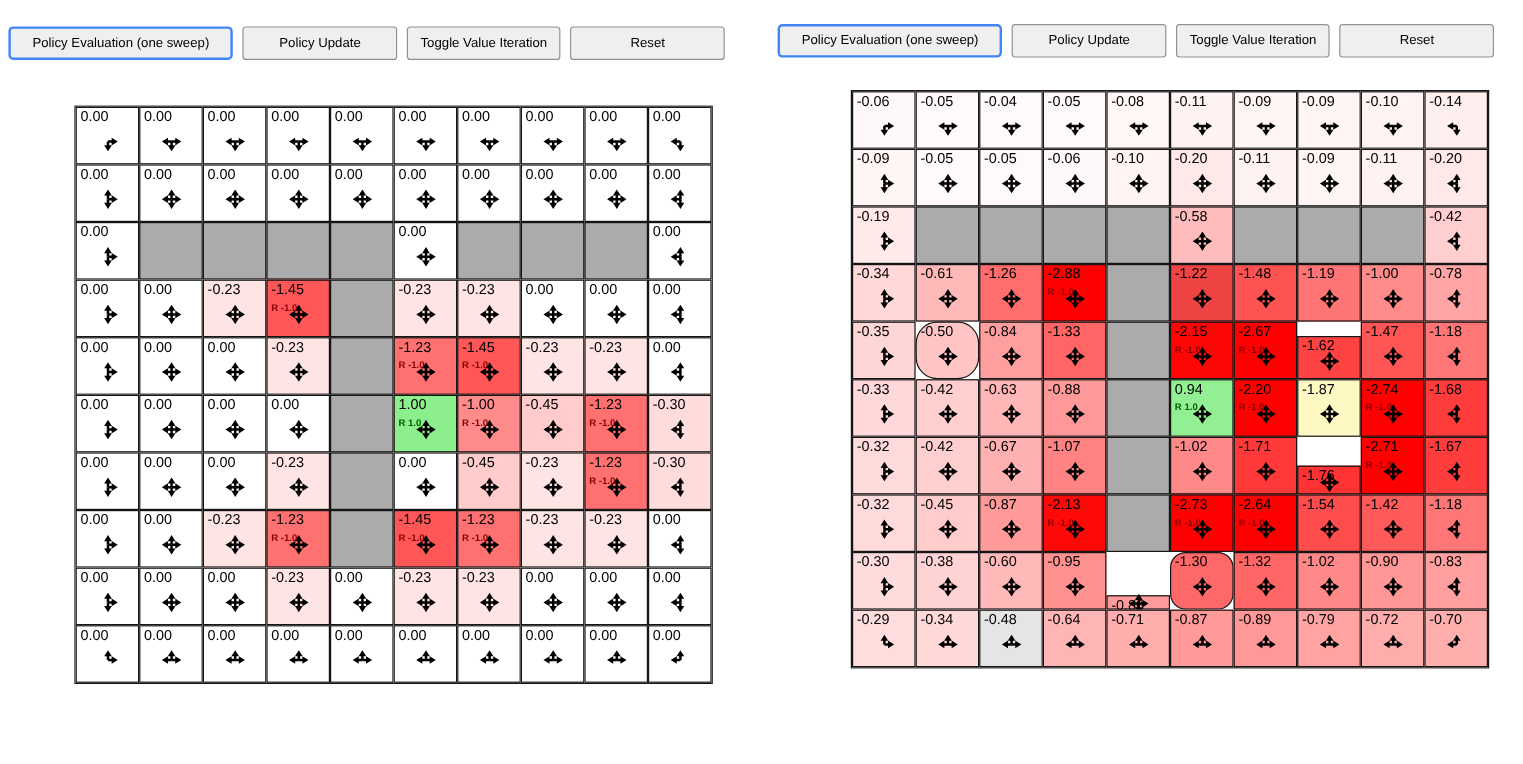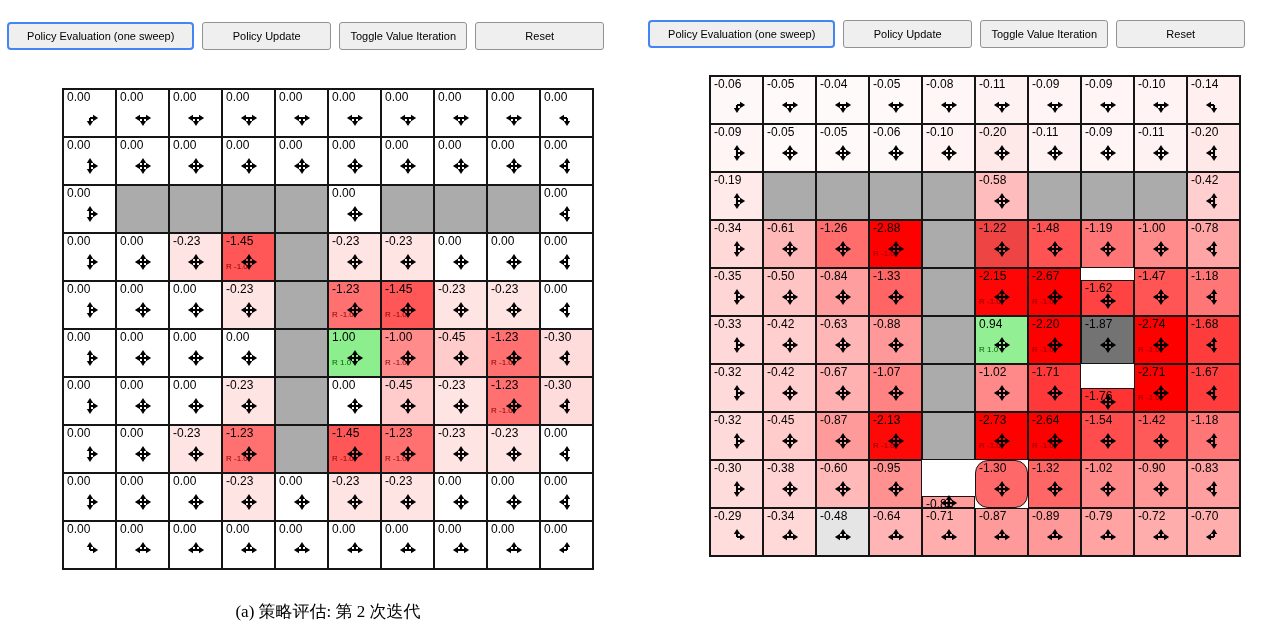--- a/index.html
+++ b/index.html
@@ -12,21 +12,21 @@
     font-family:"Liberation Sans",sans-serif;font-size:11px;color:#000;padding:0;cursor:pointer;}
   .tbtn.first{flex:1.45;}
   .tbtn.active{border-width:2px;border-radius:4px;}
   .grid{display:grid;grid-template-columns:repeat(10,53px);grid-auto-rows:48px;
     width:max-content;border:1px solid #151515;background:#fff;}
   .panel-a .grid{margin:38px 0 0 55px;}
   .panel-b .grid{margin:27px 0 0 61px;}
   .cell{position:relative;border:1px solid #151515;box-sizing:border-box;background:#fff;}
   .val{position:absolute;top:1px;left:3px;font-size:12px;line-height:13px;color:#000;white-space:nowrap;}
   .arr{position:absolute;left:50%;top:60%;transform:translate(-50%,-50%);}
-  .rlab{position:absolute;left:3px;bottom:9px;font-size:8px;font-weight:normal;white-space:nowrap;}
+  .rlab{position:absolute;left:3px;bottom:19px;font-size:8px;font-weight:bold;white-space:nowrap;}
   .caption{font-family:"Liberation Serif","DejaVu Serif",serif;font-size:17px;color:#000;
     text-align:center;width:532px;}
   .panel-a .caption{margin-top:30px;margin-left:55px;}
   .panel-b .caption{margin-top:43px;margin-left:61px;}
 </style>
 </head>
 <body>
 
 <div class="page">
   <section class="panel panel-a">
@@ -1117,21 +1117,20 @@
         <div class="cell" style="background: rgb(255, 255, 255);">
           <span class="val">0.00</span>
           <svg viewBox="-9 -9 18 18" width="17" height="17" class="arr">
             <line x1="0" y1="0" x2="0" y2="-4" stroke="#000" stroke-width="2.2"></line>
             <polygon points="0,-8.6 3.4,-3.2 -3.4,-3.2" fill="#000"></polygon>
             <line x1="0" y1="0" x2="-4" y2="0" stroke="#000" stroke-width="2.2"></line>
             <polygon points="-8.6,0 -3.2,-3.4 -3.2,3.4" fill="#000"></polygon>
           </svg>
         </div>
       </div>
-    <div class="caption">(a) 策略评估: 第 2 次迭代</div>
   </section>
   <section class="panel panel-b">
     <div class="toolbar">
         <button class="tbtn first active" style="border-color: rgb(66, 133, 244);">Policy Evaluation (one sweep)</button>
         <button class="tbtn">Policy Update</button>
         <button class="tbtn">Toggle Value Iteration</button>
         <button class="tbtn">Reset</button>
       </div>
     <div class="grid">
         <div class="cell" style="background: rgb(255, 248, 248);">
@@ -1527,21 +1526,21 @@
           <span class="val">-0.35</span>
           <svg viewBox="-9 -9 18 18" width="17" height="17" class="arr">
             <line x1="0" y1="0" x2="0" y2="-4" stroke="#000" stroke-width="2.2"></line>
             <polygon points="0,-8.6 3.4,-3.2 -3.4,-3.2" fill="#000"></polygon>
             <line x1="0" y1="0" x2="0" y2="4" stroke="#000" stroke-width="2.2"></line>
             <polygon points="0,8.6 -3.4,3.2 3.4,3.2" fill="#000"></polygon>
             <line x1="0" y1="0" x2="4" y2="0" stroke="#000" stroke-width="2.2"></line>
             <polygon points="8.6,0 3.2,3.4 3.2,-3.4" fill="#000"></polygon>
           </svg>
         </div>
-        <div class="cell" style="background: rgb(255, 197, 197);">
+        <div class="cell" style="background: rgb(255, 197, 197); border-radius: 18px;">
           <span class="val">-0.50</span>
           <svg viewBox="-9 -9 18 18" width="17" height="17" class="arr">
             <line x1="0" y1="0" x2="0" y2="-4" stroke="#000" stroke-width="2.2"></line>
             <polygon points="0,-8.6 3.4,-3.2 -3.4,-3.2" fill="#000"></polygon>
             <line x1="0" y1="0" x2="0" y2="4" stroke="#000" stroke-width="2.2"></line>
             <polygon points="0,8.6 -3.4,3.2 3.4,3.2" fill="#000"></polygon>
             <line x1="0" y1="0" x2="-4" y2="0" stroke="#000" stroke-width="2.2"></line>
             <polygon points="-8.6,0 -3.2,-3.4 -3.2,3.4" fill="#000"></polygon>
             <line x1="0" y1="0" x2="4" y2="0" stroke="#000" stroke-width="2.2"></line>
             <polygon points="8.6,0 3.2,3.4 3.2,-3.4" fill="#000"></polygon>
@@ -1711,21 +1710,21 @@
             <polygon points="0,-8.6 3.4,-3.2 -3.4,-3.2" fill="#000"></polygon>
             <line x1="0" y1="0" x2="0" y2="4" stroke="#000" stroke-width="2.2"></line>
             <polygon points="0,8.6 -3.4,3.2 3.4,3.2" fill="#000"></polygon>
             <line x1="0" y1="0" x2="-4" y2="0" stroke="#000" stroke-width="2.2"></line>
             <polygon points="-8.6,0 -3.2,-3.4 -3.2,3.4" fill="#000"></polygon>
             <line x1="0" y1="0" x2="4" y2="0" stroke="#000" stroke-width="2.2"></line>
             <polygon points="8.6,0 3.2,3.4 3.2,-3.4" fill="#000"></polygon>
           </svg>
           <span class="rlab" style="color: rgb(139, 0, 0);">R -1.0</span>
         </div>
-        <div class="cell" style="background: #737373;">
+        <div class="cell" style="background: #fef9c3;">
           <span class="val">-1.87</span>
           <svg viewBox="-9 -9 18 18" width="17" height="17" class="arr">
             <line x1="0" y1="0" x2="0" y2="-4" stroke="#000" stroke-width="2.2"></line>
             <polygon points="0,-8.6 3.4,-3.2 -3.4,-3.2" fill="#000"></polygon>
             <line x1="0" y1="0" x2="0" y2="4" stroke="#000" stroke-width="2.2"></line>
             <polygon points="0,8.6 -3.4,3.2 3.4,3.2" fill="#000"></polygon>
             <line x1="0" y1="0" x2="-4" y2="0" stroke="#000" stroke-width="2.2"></line>
             <polygon points="-8.6,0 -3.2,-3.4 -3.2,3.4" fill="#000"></polygon>
             <line x1="0" y1="0" x2="4" y2="0" stroke="#000" stroke-width="2.2"></line>
             <polygon points="8.6,0 3.2,3.4 3.2,-3.4" fill="#000"></polygon>

